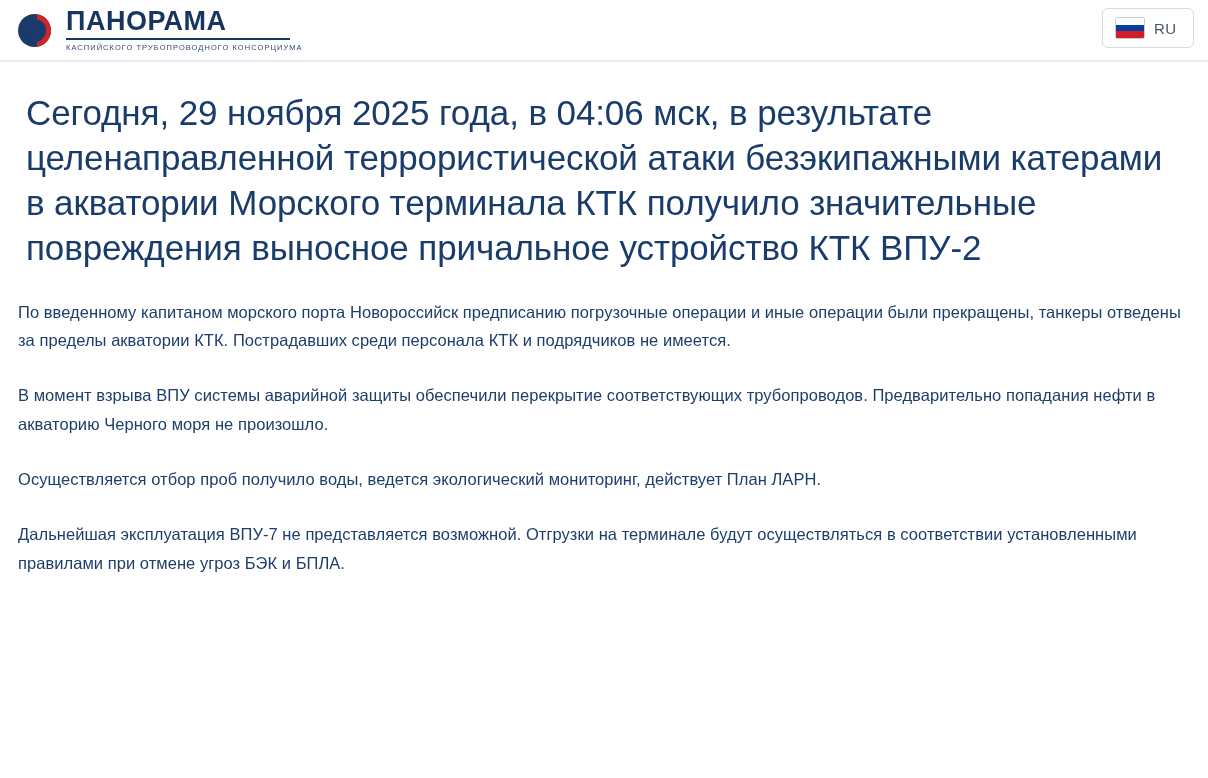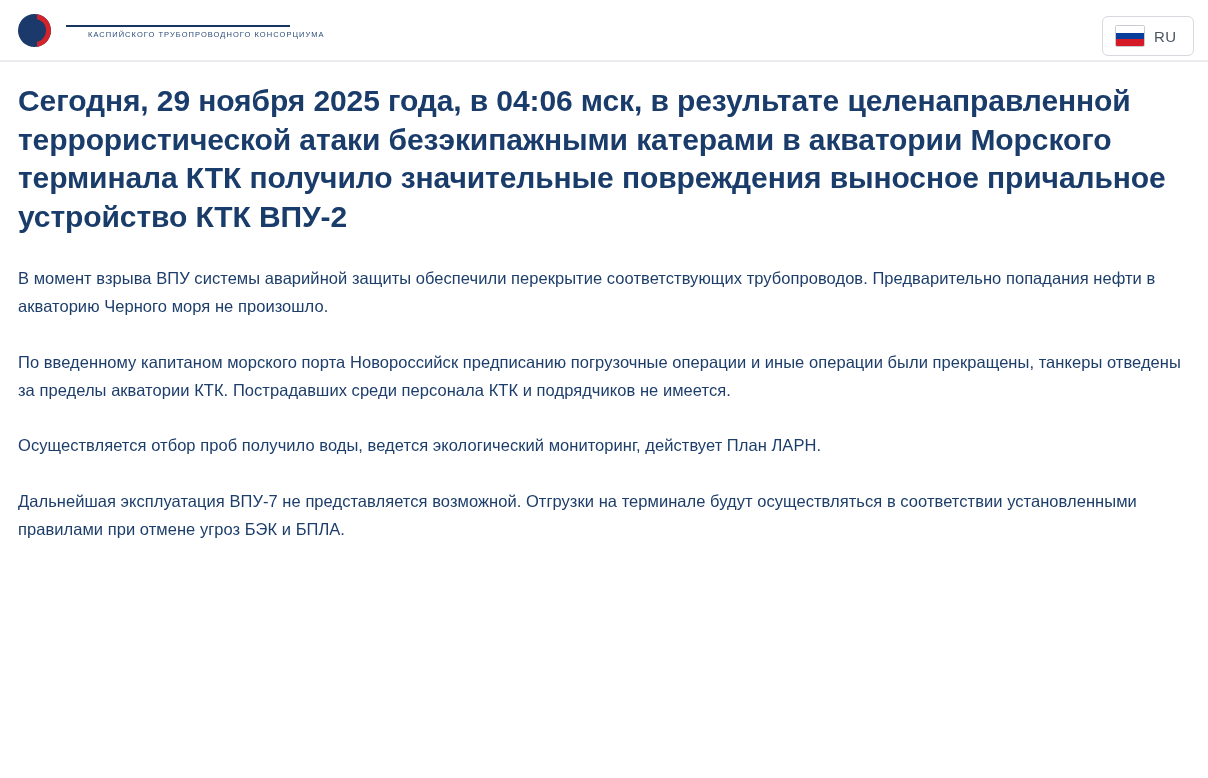--- a/index.html
+++ b/index.html
@@ -79,21 +79,20 @@
     letter-spacing: 0.5px;
     color: #18355f;
     line-height: 1;
   }
   .brand-sub {
     font-size: 7.5px;
     letter-spacing: 1.05px;
     color: #2b4a78;
     margin-top: 3px;
     white-space: nowrap;
-    margin-left: 22px;
   }
   .brand-rule {
     width: 224px;
     height: 2px;
     background: #18355f;
     margin-top: 3px;
   }
 
   .telegram-badge {
     position: absolute;
@@ -132,21 +131,20 @@
     height: 40px;
     border: 1px solid #d6d9de;
     border-radius: 6px;
     background: #ffffff;
     display: flex;
     align-items: center;
     gap: 9px;
     padding-left: 12px;
     box-sizing: border-box;
     cursor: pointer;
-    margin-top: 8px;
   }
   .flag {
     width: 28px;
     height: 20px;
     border: 1px solid #c9ccd1;
     border-radius: 2px;
     overflow: hidden;
     flex: 0 0 auto;
   }
   .flag .s {
@@ -166,26 +164,26 @@
     background: #e9ebee;
     width: 100%;
   }
 
   
   .article {
     padding: 20px 18px 0 18px;
   }
   .headline {
     font-family: "Liberation Sans", sans-serif;
-    font-weight: bold;
-    font-size: 30px;
+    font-weight: normal;
+    font-size: 35px;
     line-height: 1.29;
     color: #1a3c6b;
     letter-spacing: -0.1px;
-    margin: 0;
+    margin: 8px;
   }
 
   .body-block {
     margin-top: 27px;
   }
   .body-block p {
     margin: 0 0 27px 0;
     font-size: 16.5px;
     line-height: 1.72;
     color: #1d3e6b;
@@ -199,20 +197,21 @@
 </head>
 <body>
 
 <div class="header">
 
   <div class="brand">
     <div class="brand-mark">
       <div class="disc"></div>
     </div>
     <div class="brand-text">
+      <div class="brand-title">ПАНОРАМА</div>
       <div class="brand-rule"></div>
       <div class="brand-sub">КАСПИЙСКОГО ТРУБОПРОВОДНОГО КОНСОРЦИУМА</div>
     </div>
   </div>
 
 
   <div class="lang-switch">
     <div class="flag">
       <div class="s s1"></div>
       <div class="s s2"></div>
@@ -221,18 +220,18 @@
     <div class="lang-label">RU</div>
   </div>
 
 </div>
 <div class="header-divider"></div>
 
 <div class="article">
   <h1 class="headline">Сегодня, 29 ноября 2025 года, в 04:06 мск, в результате целенаправленной террористической атаки безэкипажными катерами в акватории Морского терминала КТК получило значительные повреждения выносное причальное устройство КТК ВПУ-2</h1>
 
   <div class="body-block">
+    <p>По введенному капитаном морского порта Новороссийск предписанию погрузочные операции и иные операции были прекращены, танкеры отведены за пределы акватории КТК. Пострадавших среди персонала КТК и подрядчиков не имеется.</p>
     <p>В момент взрыва ВПУ системы аварийной защиты обеспечили перекрытие соответствующих трубопроводов. Предварительно попадания нефти в акваторию Черного моря не произошло.</p>
-    <p>По введенному капитаном морского порта Новороссийск предписанию погрузочные операции и иные операции были прекращены, танкеры отведены за пределы акватории КТК. Пострадавших среди персонала КТК и подрядчиков не имеется.</p>
     <p>Осуществляется отбор проб получило воды, ведется экологический мониторинг, действует План ЛАРН.</p>
     <p>Дальнейшая эксплуатация ВПУ-7 не представляется возможной. Отгрузки на терминале будут осуществляться в соответствии установленными правилами при отмене угроз БЭК и БПЛА.</p>
   </div>
 </div>
 
 </body></html>

